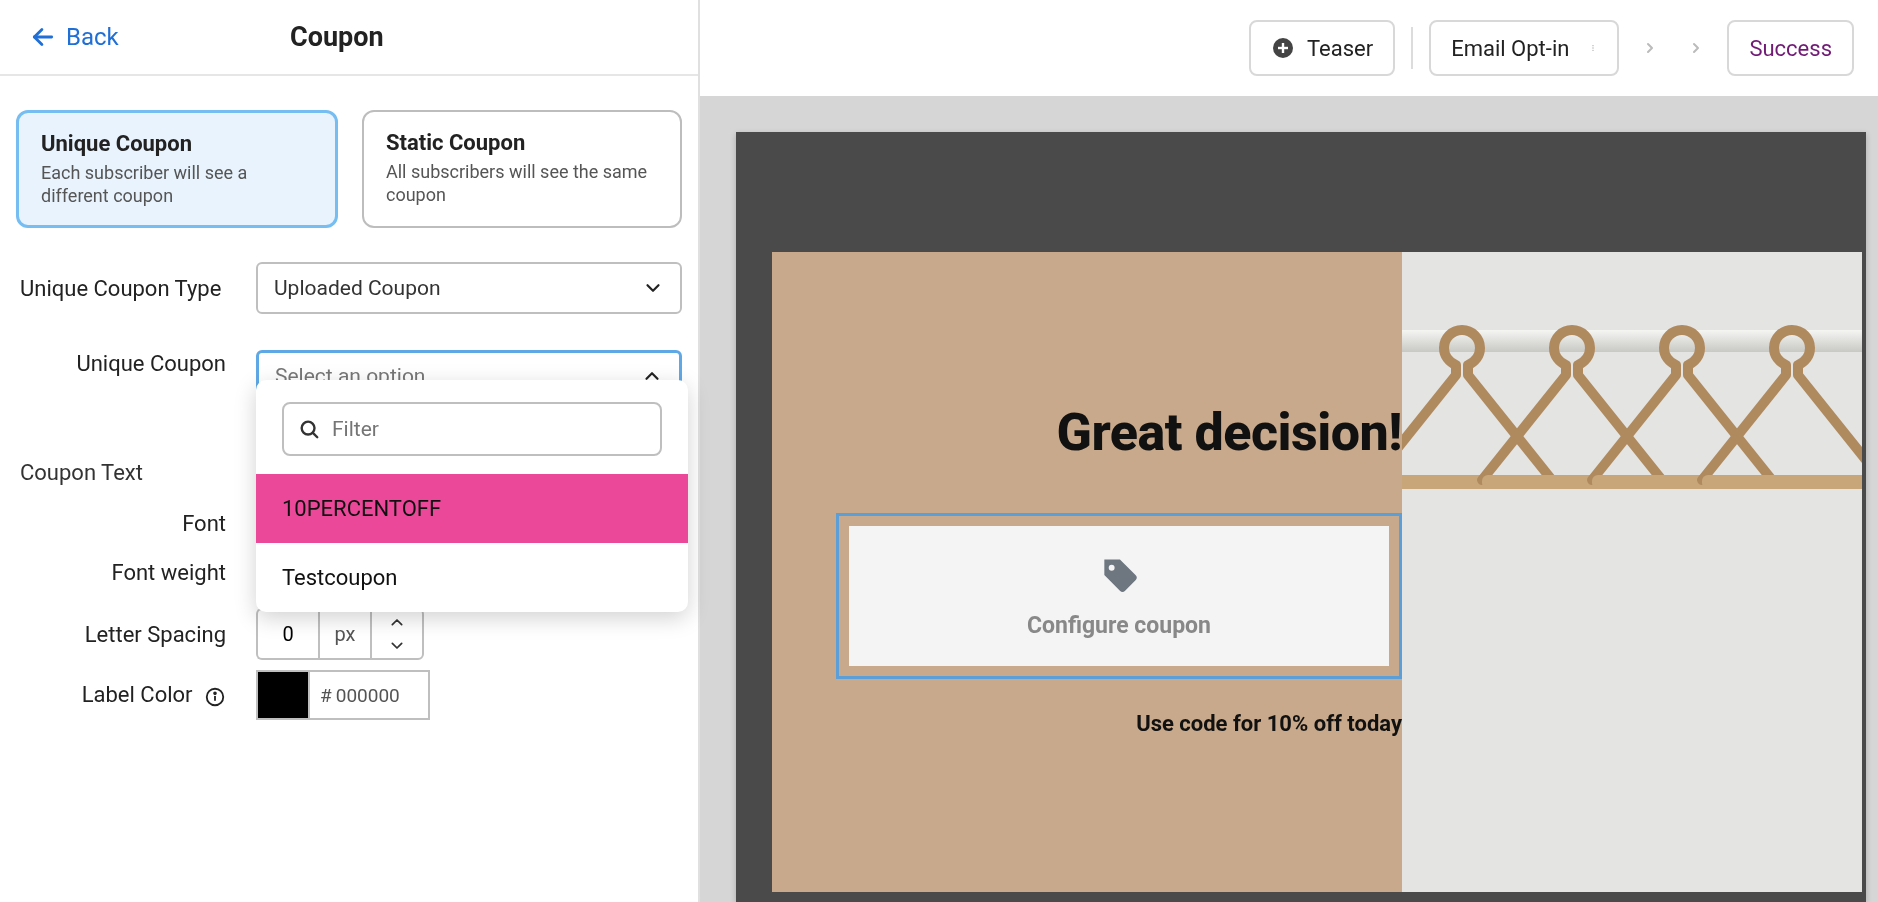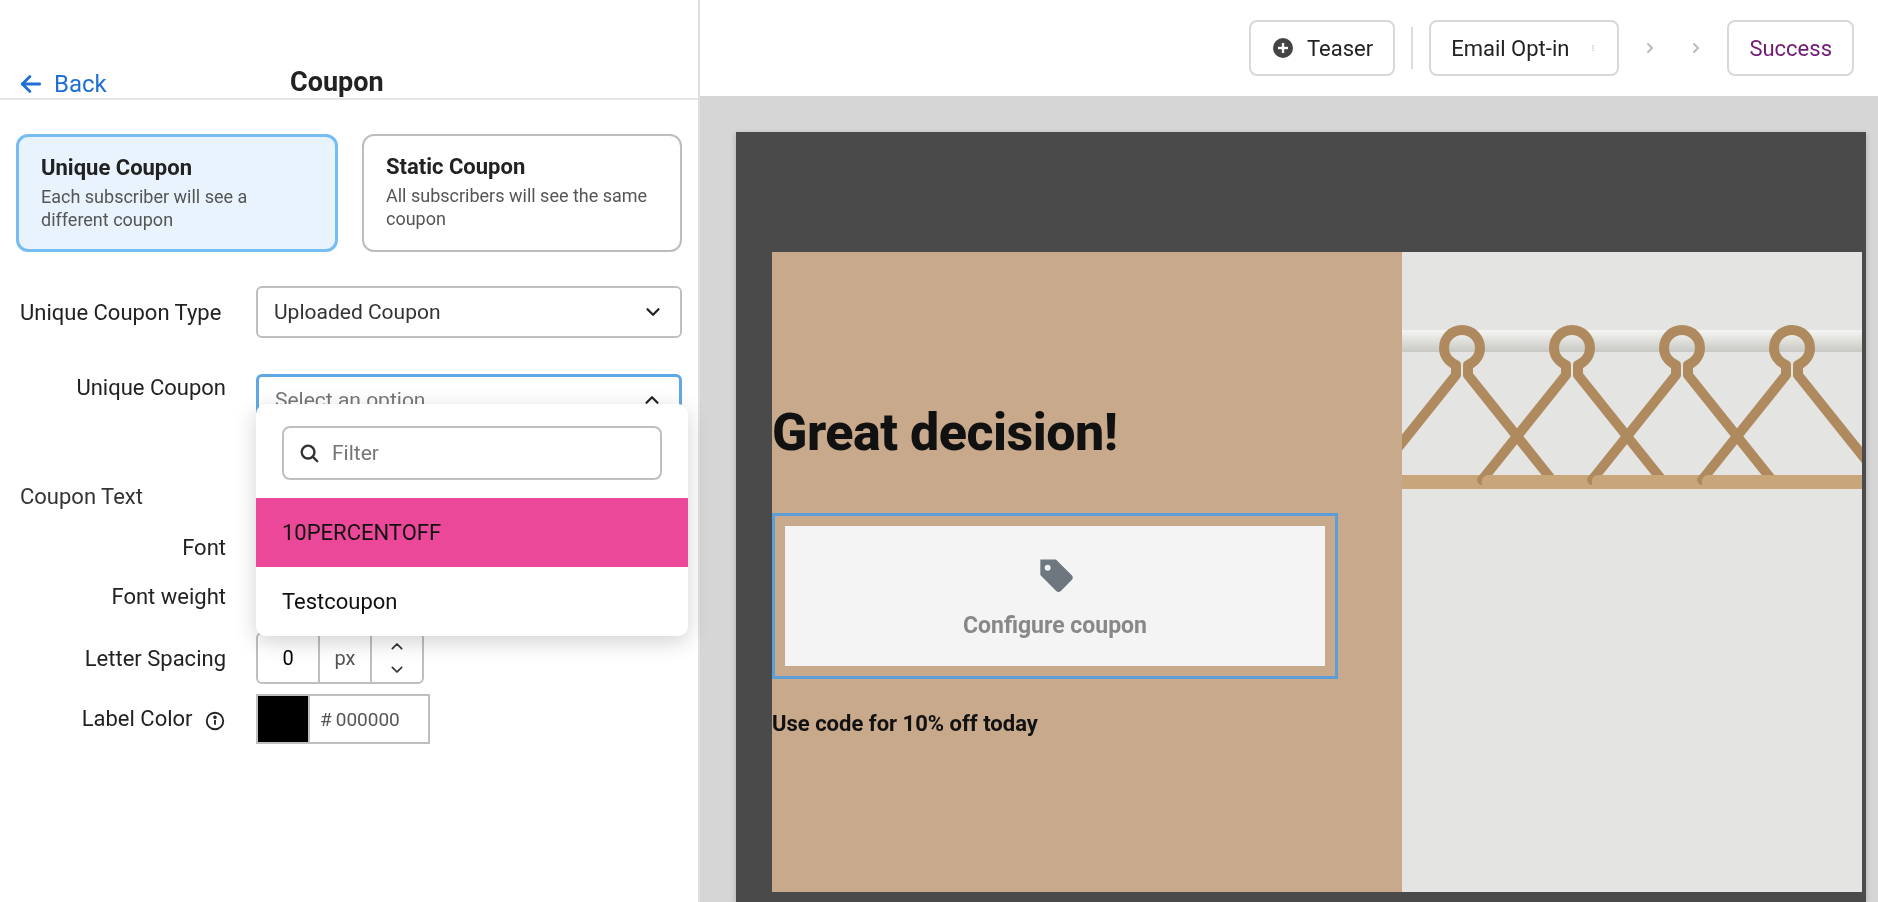--- a/index.html
+++ b/index.html
@@ -1,18 +1,18 @@
 <!DOCTYPE html>
 <html><head>
 <meta charset="utf-8">
 <style>
   * { box-sizing: border-box; margin: 0; padding: 0; font-family: -apple-system, BlinkMacSystemFont, "Segoe UI", Roboto, Helvetica, Arial, sans-serif; }
   body { width: 1878px; height: 902px; overflow: hidden; display: flex; background: #fff; color: #111; }
   .left-panel { width: 700px; height: 100%; border-right: 2px solid #e0e0e0; display: flex; flex-direction: column; }
-  .lp-header { height: 100px; border-bottom: 2px solid #e6e6e6; display: flex; align-items: flex-end; padding: 0 18px; position: relative; }
+  .lp-header { height: 76px; border-bottom: 2px solid #e6e6e6; display: flex; align-items: center; padding: 0 30px; position: relative; }
   .back-btn { display: flex; align-items: center; gap: 10px; color: #1f6fd6; font-size: 24px; cursor: pointer; }
   .back-btn svg { width: 26px; height: 26px; }
   .lp-title { font-size: 27px; font-weight: 700; color: #222; position: absolute; left: 290px; }
   .lp-body { flex: 1; overflow: visible; padding: 34px 16px 24px 16px; }
   .type-cards { display: flex; gap: 24px; margin-bottom: 34px; }
   .type-card { flex: 1; border: 2px solid #bdbdbd; border-radius: 12px; padding: 18px 22px; cursor: pointer; }
   .type-card.selected { border: 3px solid #76bdf2; background: #e8f3fd; }
   .type-card-title { font-size: 22px; font-weight: 700; color: #222; margin-bottom: 6px; }
   .type-card-desc { font-size: 18px; color: #555; line-height: 1.25; }
   .form-rows { display: flex; flex-direction: column; gap: 10px; }
@@ -48,21 +48,21 @@
   .step-pill { height: 56px; border: 2px solid #d8d8d8; border-radius: 8px; display: flex; align-items: center; padding: 0 20px; gap: 12px; font-size: 22px; color: #222; cursor: pointer; background: #fff; }
   .step-pill.add svg { width: 24px; height: 24px; }
   .step-sep { width: 2px; height: 42px; background: #dcdcdc; }
   .step-chevron { width: 30px; height: 30px; display: flex; align-items: center; justify-content: center; color: #bbb; }
   .step-chevron svg { width: 16px; height: 16px; }
   .step-pill.link { color: #701a75; }
 
   .preview-stage { flex: 1; background: #d6d6d6; padding: 36px 0 0 36px; overflow: hidden; }
   .preview-frame { width: 1130px; height: 100%; background: #4a4a4a; padding: 120px 0 0 36px; box-shadow: 0 2px 6px rgba(0,0,0,0.2); }
   .modal-card { width: 1090px; height: 640px; background: #c8a98b; display: flex; }
-  .modal-left { width: 630px; display: flex; flex-direction: column; align-items: flex-start; padding-top: 150px; }
+  .modal-left { width: 630px; display: flex; flex-direction: column; align-items: flex-end; padding-top: 150px; }
   .modal-title { font-size: 52px; font-weight: 800; color: #111; margin-bottom: 50px; letter-spacing: -0.5px; }
   .coupon-box-outer { border: 3px solid #5c9fd8; padding: 10px; }
   .coupon-box { width: 540px; height: 140px; background: #f4f4f4; display: flex; flex-direction: column; align-items: center; justify-content: center; gap: 14px; cursor: pointer; }
   .coupon-box svg { width: 44px; height: 44px; }
   .coupon-box-text { font-size: 23px; font-weight: 700; color: #888; }
   .modal-sub { font-size: 22px; font-weight: 700; color: #111; margin-top: 32px; }
   .modal-right { flex: 1; background: #e4e4e2; position: relative; overflow: hidden; }
   .rod { position: absolute; top: 78px; left: -20px; right: -20px; height: 22px; background: linear-gradient(#f5f5f3, #c8c8c4); border-radius: 11px; }
   .hanger { position: absolute; top: 68px; }
   .hanger svg { width: 200px; height: 300px; }

